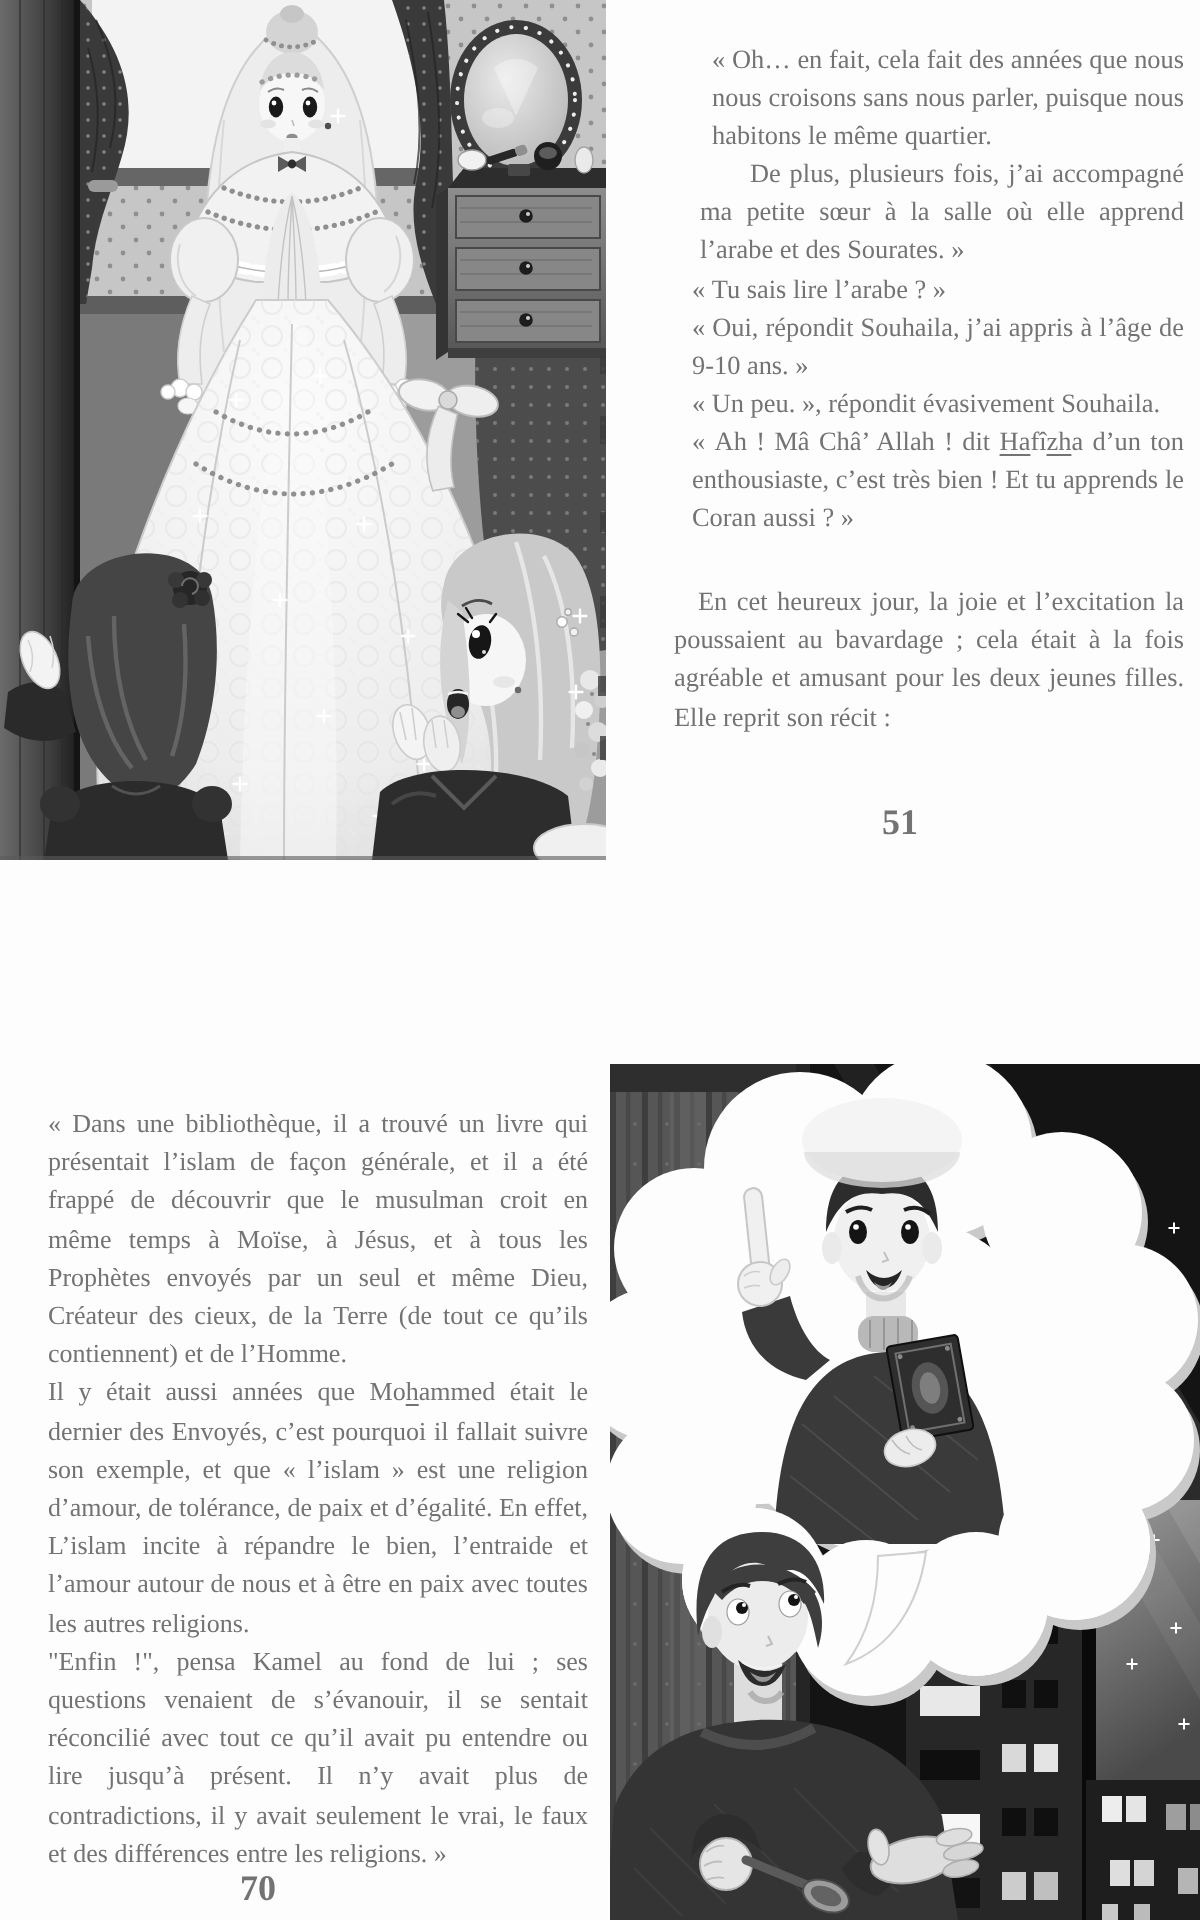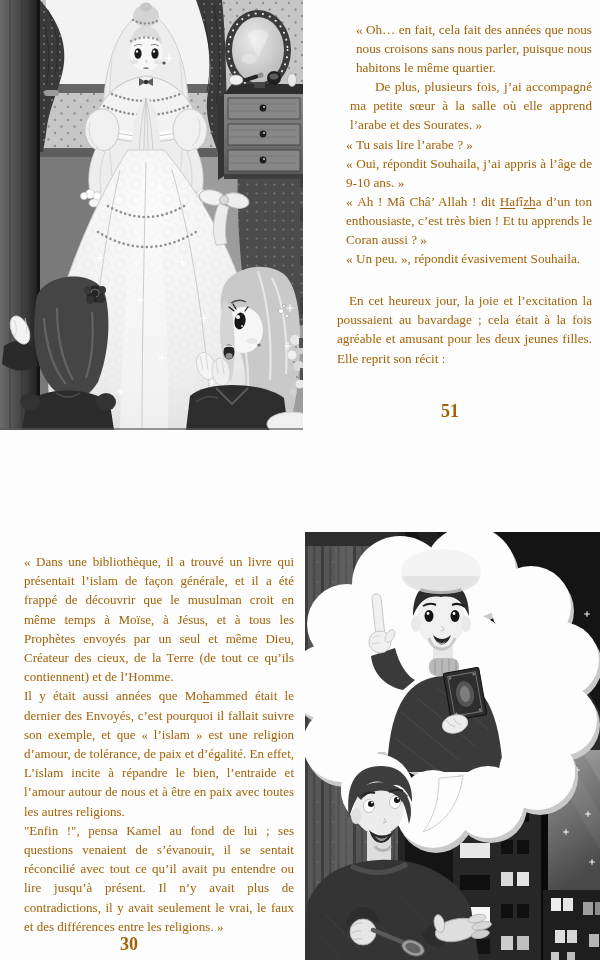--- a/index.html
+++ b/index.html
@@ -1,18 +1,18 @@
 <!DOCTYPE html>
 <html><head>
 <meta charset="utf-8">
 <style>
   html,body { margin:0; padding:0; background:#ffffff; }
   body { width:600px; height:960px; }
   .book { position:relative; width:600px; height:960px; background:#fdfdfd; overflow:hidden;
-          font-family:"Liberation Serif","DejaVu Serif",serif; color:#a16207; }
+          font-family:"Liberation Serif","DejaVu Serif",serif; color:#737373; }
   .page { position:absolute; left:0; top:0; width:100%; height:100%; }
   figure.illus { margin:0; position:absolute; }
   .illusA { left:0; top:0; width:303px; height:430px; }
   .illusB { left:305px; top:532px; width:295px; height:428px; }
   .illus svg { display:block; width:100%; height:100%; }
   .textcol { position:absolute; text-align:justify; }
   .textcol p { margin:0; }
   .textcol51 { left:337px; top:20px; width:255px; font-size:13.2px; line-height:19.1px; }
   .textcol70 { left:24px;  top:552px; width:270px; font-size:13px; line-height:19.2px; }
   .textcol51 p.dlg  { padding-left:9px; }
@@ -295,34 +295,34 @@
           </g>
         </g>
       </svg>
     </figure>
 
     <div class="textcol textcol51" id="col51">
         <p class="q1"><span>«&nbsp;Oh… en fait, cela fait des années que nous nous croisons sans nous parler, puisque nous habitons le même quartier.</span></p>
         <p class="ind"><span>De plus, plusieurs fois, j’ai accompagné ma petite sœur à la salle où elle apprend l’arabe et des Sourates.&nbsp;»</span></p>
         <p class="dlg"><span>«&nbsp;Tu sais lire l’arabe&nbsp;?&nbsp;»</span></p>
         <p class="dlg"><span>«&nbsp;Oui, répondit Souhaila, j’ai appris à l’âge de 9-10 ans.&nbsp;»</span></p>
+        <p class="dlg"><span>«&nbsp;Un peu.&nbsp;», répondit évasivement Souhaila.</span></p>
         <p class="dlg"><span>«&nbsp;Ah&nbsp;! Mâ Châ’ Allah&nbsp;! dit </span><u>Ha</u><span>fî</span><u>zh</u><span>a d’un ton enthousiaste, c’est très bien&nbsp;! Et tu apprends le Coran aussi&nbsp;?&nbsp;»</span></p>
-        <p class="dlg"><span>«&nbsp;Un peu.&nbsp;», répondit évasivement Souhaila.</span></p>
         <p class="ind2"><span>En cet heureux jour, la joie et l’excitation la poussaient au bavardage&nbsp;; cela était à la fois agréable et amusant pour les deux jeunes filles. Elle reprit son récit&nbsp;:</span></p>
       </div>
     <div class="pagenum pagenum51">51</div>
   </section>
 
   <section class="page">
     <div class="textcol textcol70" id="col70">
         <p><span>«&nbsp;Dans une bibliothèque, il a trouvé un livre qui présentait l’islam de façon générale, et il a été frappé de découvrir que le musulman croit en même temps à Moïse, à Jésus, et à tous les Prophètes envoyés par un seul et même Dieu, Créateur des cieux, de la Terre (de tout ce qu’ils contiennent) et de l’Homme.</span></p>
         <p><span>Il y était aussi années que Mo</span><u>h</u><span>ammed était le dernier des Envoyés, c’est pourquoi il fallait suivre son exemple, et que «&nbsp;l’islam&nbsp;» est une religion d’amour, de tolérance, de paix et d’égalité. En effet, L’islam incite à répandre le bien, l’entraide et l’amour autour de nous et à être en paix avec toutes les autres religions.</span></p>
         <p><span>"Enfin&nbsp;!", pensa Kamel au fond de lui&nbsp;; ses questions venaient de s’évanouir, il se sentait réconcilié avec tout ce qu’il avait pu entendre ou lire jusqu’à présent. Il n’y avait plus de contradictions, il y avait seulement le vrai, le faux et des différences entre les religions.&nbsp;»</span></p>
       </div>
-    <div class="pagenum pagenum70">30</div>
+    <div class="pagenum pagenum70">70</div>
 
     <figure class="illus illusB" aria-label="kamel-thought-illustration">
       <svg viewBox="0 0 295 428" xmlns="http://www.w3.org/2000/svg">
         <defs>
           <pattern id="b-curt" width="16" height="20" patternUnits="userSpaceOnUse">
             <rect width="16" height="20" fill="#565656"></rect>
             <rect x="0" width="3" height="20" fill="#3e3e3e"></rect>
             <rect x="8" width="2.2" height="20" fill="#484848"></rect>
             <circle cx="12.5" cy="10" r="0.9" fill="#6d6d6d"></circle>
           </pattern>

